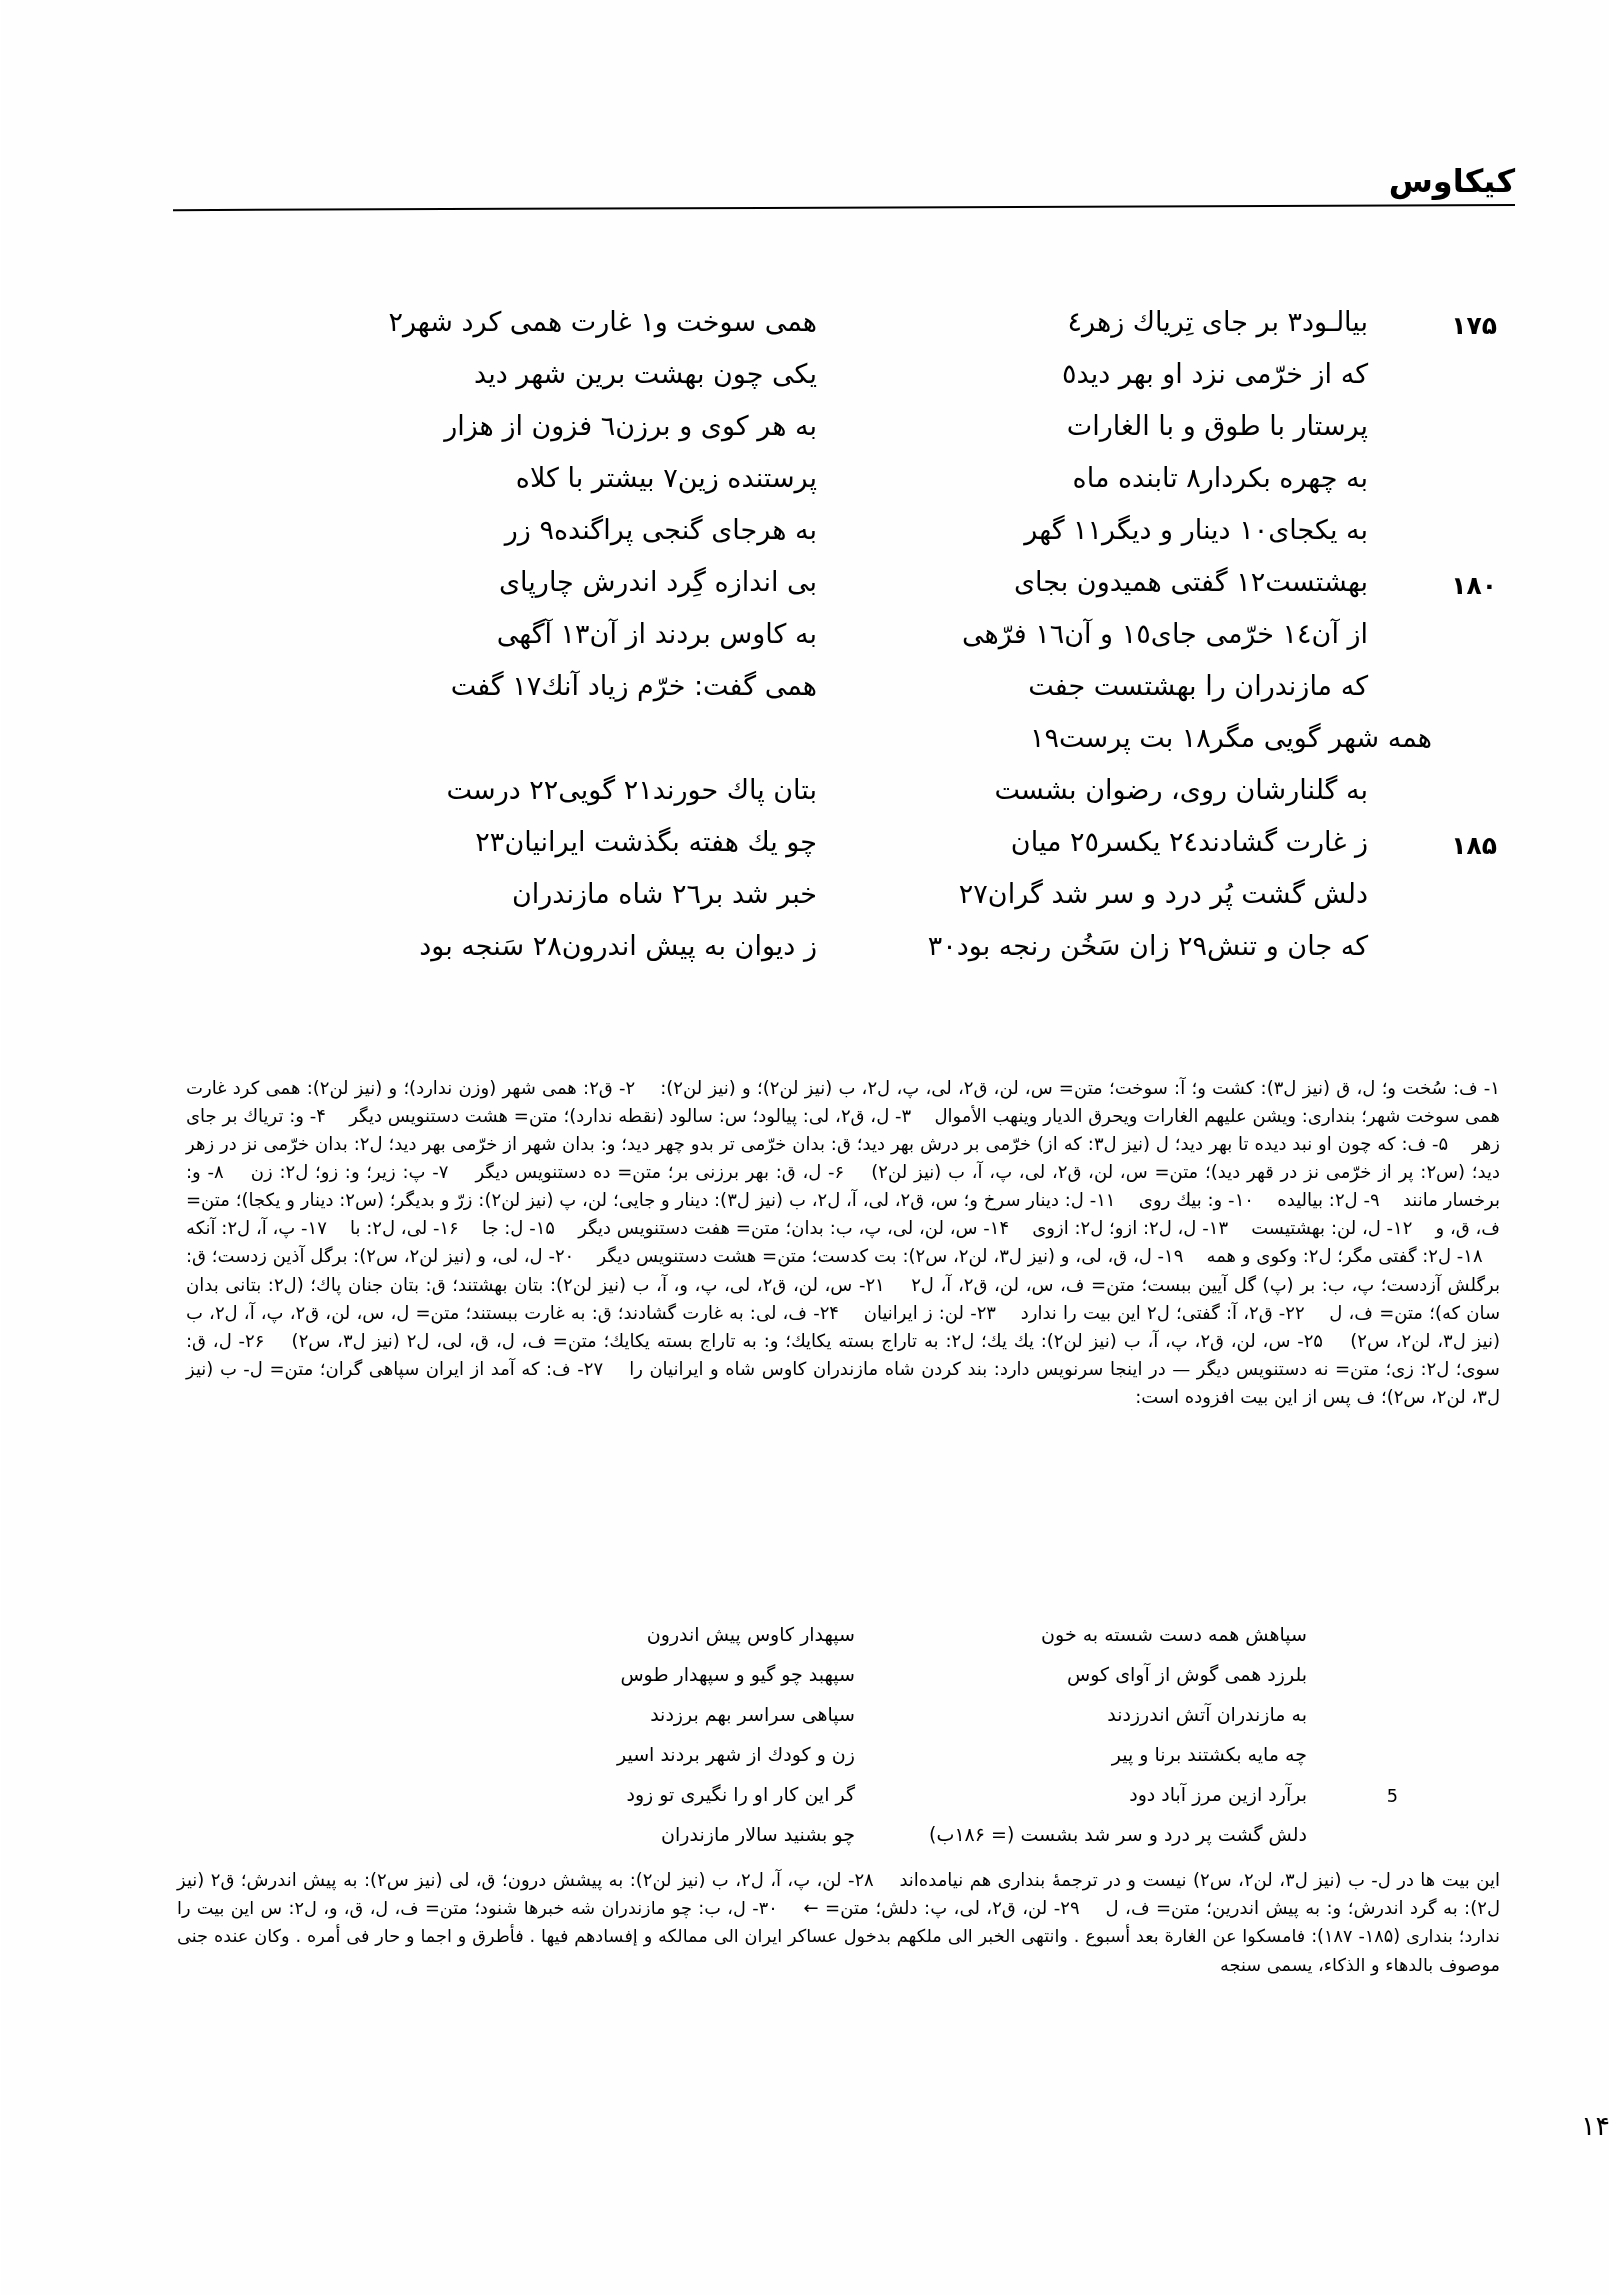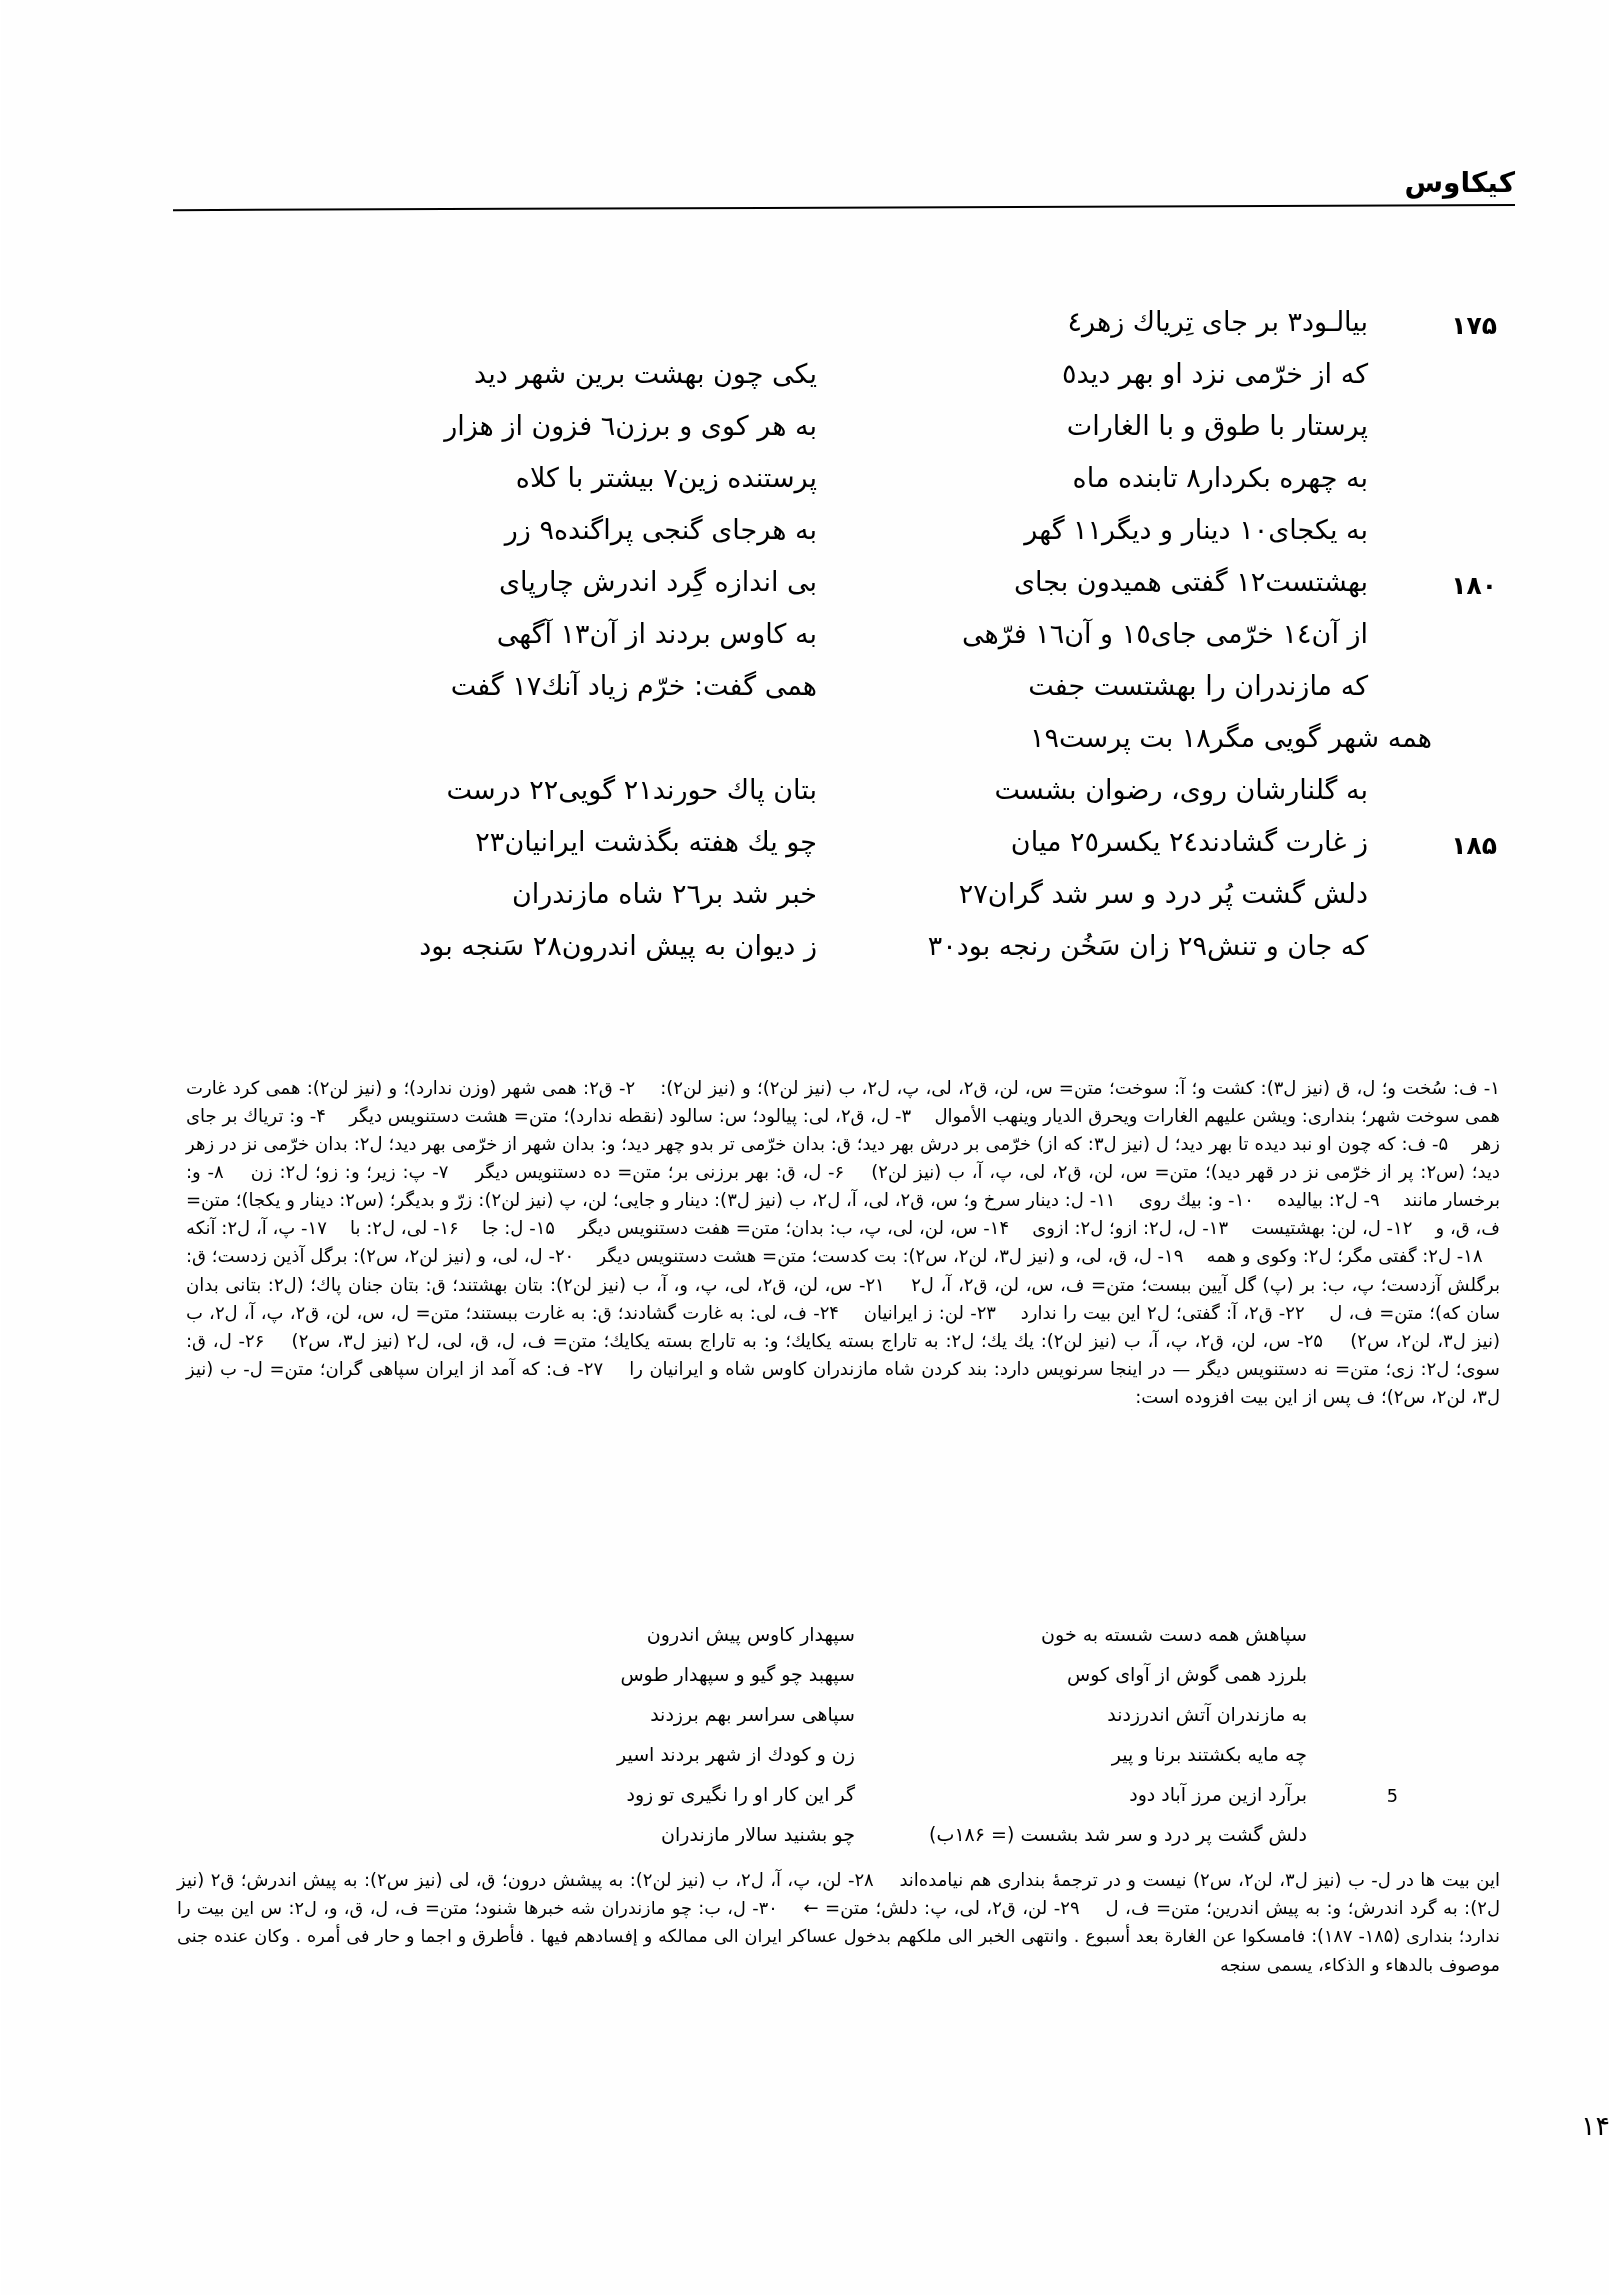--- a/index.html
+++ b/index.html
@@ -17,21 +17,21 @@
   }
 
   
   .runhead{
     position:absolute;
     top:134px;left:173px;right:95px;
     height:78px;
   }
   .runhead .chapter{
     position:absolute;right:0;bottom:15.5px;
-    font-size:28px;font-weight:bold;
+    font-size:32px;font-weight:bold;
     letter-spacing:0px;
     line-height:1;
     text-align:center;
   }
   .runhead .rule{
     position:absolute;left:0;right:0;bottom:5.7px;
     height:2.1px;background:#000;
     transform:rotate(-0.22deg);
     transform-origin:right center;
   }
@@ -140,20 +140,21 @@
   <div class="runhead">
     <div class="chapter">کیکاوس</div>
     <div class="rule"></div>
   </div>
 
   <div class="verses">
 
     <div class="bayt">
       <div class="num">۱۷۵</div>
       <div class="hemi second">بیالـود٣ بر جای تِریاك زهر٤</div>
+      <div class="hemi first">همی سوخت و١ غارت همی کرد شهر٢</div>
     </div>
 
     <div class="bayt">
       <div class="num"></div>
       <div class="hemi second">که از خرّمی نزد او بهر دید٥</div>
       <div class="hemi first">یکی چون بهشت برین شهر دید</div>
     </div>
 
     <div class="bayt">
       <div class="num"></div>

